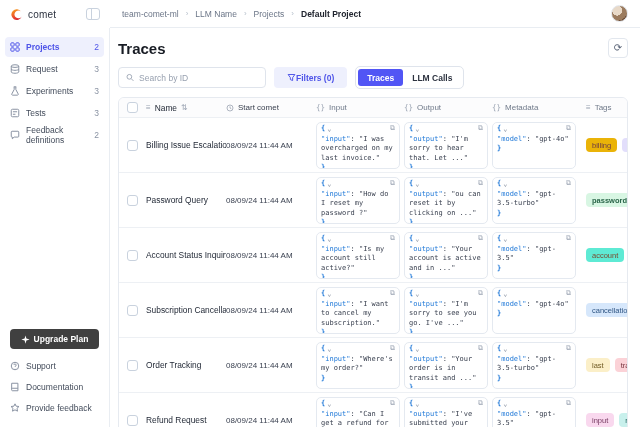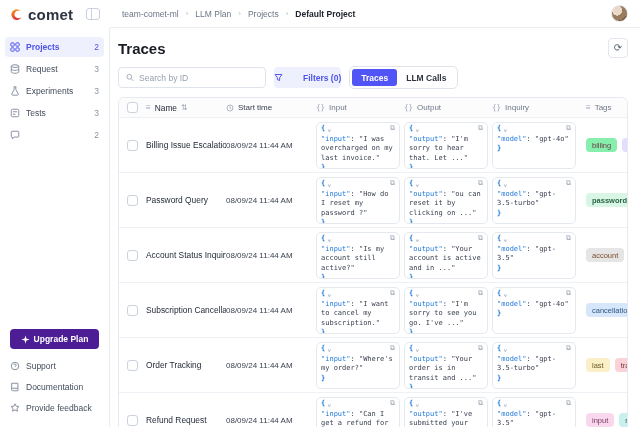--- a/index.html
+++ b/index.html
@@ -3,21 +3,21 @@
 <meta charset="utf-8">
 <style>
   * { margin:0; padding:0; box-sizing:border-box; }
   html,body { width:640px; height:427px; overflow:hidden; background:#fff;
     font-family:"Liberation Sans", sans-serif; color:#252b37; }
 
   
   .topbar { height:28px; display:flex; align-items:center; background:#fff; }
   .topbar-left { width:110px; flex:none; height:100%; display:flex; align-items:center; padding:0 10px; }
   .logo { display:flex; align-items:center; gap:5px; }
-  .logo-text { font-size:15px; font-weight:bold; color:#2d3340; letter-spacing:.2px; }
+  .logo-text { font-size:10px; font-weight:normal; color:#2d3340; letter-spacing:.2px; }
   .collapse-btn { margin-left:auto; width:14px; height:12px; border:1px solid #c9d2de; border-radius:3px;
     position:relative; cursor:pointer; }
   .collapse-btn::before { content:""; position:absolute; left:4px; top:0; bottom:0; width:1px; background:#c9d2de; }
   .topbar-right { flex:1; height:100%; display:flex; align-items:center; padding:8px 12px;
     border-bottom:1px solid #e9edf2; }
   .crumbs { display:flex; align-items:center; gap:7px; font-size:8.5px; color:#6b7587; }
   .crumb { cursor:pointer; }
   .crumb-sep { color:#b7c0cc; font-size:8px; }
   .crumb.current { color:#20242e; font-weight:bold; cursor:default; }
   .avatar { margin-left:auto; width:17px; height:17px; border-radius:50%;
@@ -29,39 +29,39 @@
   .sidebar { width:110px; flex:none; border-right:1px solid #e9edf2; display:flex; flex-direction:column;
     padding:8px 0 8px; background:#fff; }
   .nav-item { display:flex; align-items:center; gap:6px; height:20px; margin:1px 5px; padding:0 5px;
     border-radius:4px; font-size:8.5px; color:#434c5b; cursor:pointer; }
   .nav-item svg { flex:none; stroke:#8a93a3; }
   .nav-item .cnt { margin-left:auto; color:#8a93a3; font-size:8.5px; }
   .nav-item.active { background:#eef0fd; color:#4e54e8; font-weight:bold; }
   .nav-item.active svg { stroke:#4e54e8; }
   .nav-item.active .cnt { color:#4e54e8; font-weight:normal; }
   .sidebar-bottom { margin-top:auto; }
-  .upgrade-btn { margin:0 10px 7px; height:20px; background:#4c1d95; color:#fff; border:none; border-radius:4px;
+  .upgrade-btn { margin:0 10px 7px; height:20px; background:#404040; color:#fff; border:none; border-radius:4px;
     font-size:8.5px; font-weight:bold; display:flex; align-items:center; justify-content:center; gap:4px;
     width:calc(100% - 20px); cursor:pointer; font-family:inherit; }
 
   
   .main { flex:1; padding:8px 12px 0 8px; overflow:hidden; }
   .title-row { display:flex; align-items:center; margin:2px 0 8px; }
   .page-title { font-size:15px; font-weight:bold; color:#181c24; }
   .refresh-btn { margin-left:auto; width:20px; height:20px; border:1px solid #e2e7ee; border-radius:4px;
     background:#fff; color:#5a6477; font-size:10px; line-height:18px; text-align:center; cursor:pointer; }
 
   .toolbar { display:flex; align-items:center; gap:8px; margin-bottom:8px; }
   .search-box { width:148px; height:21px; border:1px solid #dfe4ec; border-radius:4px; display:flex;
     align-items:center; gap:5px; padding:0 7px; background:#fff; }
   .search-box input { border:none; outline:none; font-size:8.5px; color:#3a4150; width:100%;
     font-family:inherit; background:transparent; }
   .search-box input::placeholder { color:#98a1b0; }
   .chip-btn { height:21px; border:none; border-radius:4px; background:#eef0fd; color:#4e54e8;
-    font-size:8.5px; font-weight:bold; display:flex; align-items:center; gap:20px; padding:0 0;
+    font-size:8.5px; font-weight:bold; display:flex; align-items:center; gap:0; padding:0 13px;
     cursor:pointer; font-family:inherit; }
   .segmented { height:23px; border:1px solid #dfe4ec; border-radius:5px; display:flex; align-items:center;
     padding:2px; background:#fff; }
   .seg { height:17px; padding:0 9px; border-radius:3px; font-size:8.5px; display:flex; align-items:center;
     color:#2d3340; cursor:pointer; font-weight:bold; }
   .seg.active { background:#5155f5; color:#fff; }
   .toolbar-right { margin-left:auto; display:flex; align-items:center; gap:8px; }
   .density { height:23px; border:1px solid #dfe4ec; border-radius:5px; display:flex; align-items:center;
     padding:2px; gap:1px; background:#fff; }
   .dens { width:18px; height:17px; border-radius:3px; display:flex; align-items:center; justify-content:center;
@@ -91,24 +91,24 @@
     line-height:1.38; color:#3a4150; }
   .jtop { display:flex; align-items:center; height:9px; margin-bottom:1px; }
   .jbrace { color:#2079d8; font-weight:bold; }
   .jchev { color:#8a93a3; font-size:7px; margin-left:2px; line-height:6px; cursor:pointer; }
   .jcopy { margin-left:auto; color:#9aa3b2; font-size:7px; cursor:pointer; }
   .jkey { color:#2079d8; }
   .jbody { word-wrap:break-word; }
 
   .tag { height:14px; border-radius:4px; padding:0 6px; font-size:7.5px; color:#42496b;
     display:inline-flex; align-items:center; white-space:nowrap; flex:none; }
-  .tag.red    { background:#86efac; color:#6b3a45; }
+  .tag.red    { background:#eab308; color:#6b3a45; }
   .tag.purple { background:#e2defb; color:#46408a; }
   .tag.mint   { background:#d8f6e3; color:#2a6549;font-weight:bold; }
-  .tag.peach  { background:#e5e5e5; color:#7a4a2e; }
+  .tag.peach  { background:#5eead4; color:#7a4a2e; }
   .tag.blue   { background:#d6e7fb; color:#2f5583; }
   .tag.yellow { background:#fbefc8; color:#6f5a22; }
   .tag.rose   { background:#fbd2d7; color:#77343f; }
   .tag.pink   { background:#f9d8ee; color:#753a61; }
   .tag.teal   { background:#c8f0ec; color:#23635c; }
 </style>
 </head>
 <body>
 
 <div class="topbar">
@@ -125,21 +125,21 @@
         <path d="M17 5.5 A8.2 8.2 0 1 0 18 13 A6 6 0 1 1 17 5.5 Z" fill="url(#fl)"></path>
       </svg>
       <span class="logo-text">comet</span>
     </div>
     <span class="collapse-btn"></span>
   </div>
   <div class="topbar-right">
     <div class="crumbs">
       <span class="crumb">team-comet-ml</span>
       <span class="crumb-sep">›</span>
-      <span class="crumb">LLM Plan</span>
+      <span class="crumb">LLM Name</span>
       <span class="crumb-sep">›</span>
       <span class="crumb">Projects</span>
       <span class="crumb-sep">›</span>
       <span class="crumb current">Default Project</span>
     </div>
     <span class="avatar"></span>
   </div>
 </div>
 
 <div class="shell">
@@ -176,20 +176,21 @@
         <rect x="1.5" y="1.5" width="9" height="9" rx="1.5"></rect>
           <path d="M3.5 4.5 h5 M3.5 7.5 h3"></path>
       </svg>
       <span>Tests</span>
       <span class="cnt">3</span>
     </div>
     <div class="nav-item">
       <svg width="10" height="10" viewBox="0 0 12 12" fill="none" stroke-width="1.2">
         <path d="M1.5 2.5 a1 1 0 0 1 1-1 h7 a1 1 0 0 1 1 1 v5 a1 1 0 0 1-1 1 H5 L2.8 10.5 V8.5 h-.3 a1 1 0 0 1-1-1 Z"></path>
       </svg>
+      <span>Feedback definitions</span>
       <span class="cnt">2</span>
     </div>
 
     <div class="sidebar-bottom">
       <button class="upgrade-btn">
         <svg width="9" height="9" viewBox="0 0 12 12" fill="#fff">
           <path d="M6 0.5 L7.2 4.8 L11.5 6 L7.2 7.2 L6 11.5 L4.8 7.2 L0.5 6 L4.8 4.8 Z"></path>
         </svg>
         <span>Upgrade Plan</span>
       </button>
@@ -249,33 +250,33 @@
         <div class="col-name th">
           <span class="hicon">≡</span>
           <span>Name</span>
           <span class="sort-icon">⇅</span>
         </div>
         <div class="col-time th">
           <svg width="8" height="8" viewBox="0 0 12 12" fill="none" stroke="#9aa3b2" stroke-width="1.2">
             <circle cx="6" cy="6" r="4.5"></circle>
               <path d="M6 3.5 V6 L8 7.2"></path>
           </svg>
-          <span>Start time</span>
+          <span>Start comet</span>
         </div>
         <div class="col-json th">
           <span class="hicon mono">{}</span>
           <span>Input</span>
         </div>
         <div class="col-json th">
           <span class="hicon mono">{}</span>
           <span>Output</span>
         </div>
         <div class="col-json th">
           <span class="hicon mono">{}</span>
-          <span>Inquiry</span>
+          <span>Metadata</span>
         </div>
         <div class="col-tags th">
           <span class="hicon">≡</span>
           <span>Tags</span>
         </div>
       </div>
 
       <div class="trow tbody-row">
         <div class="col-check">
             <span class="cb"></span>

